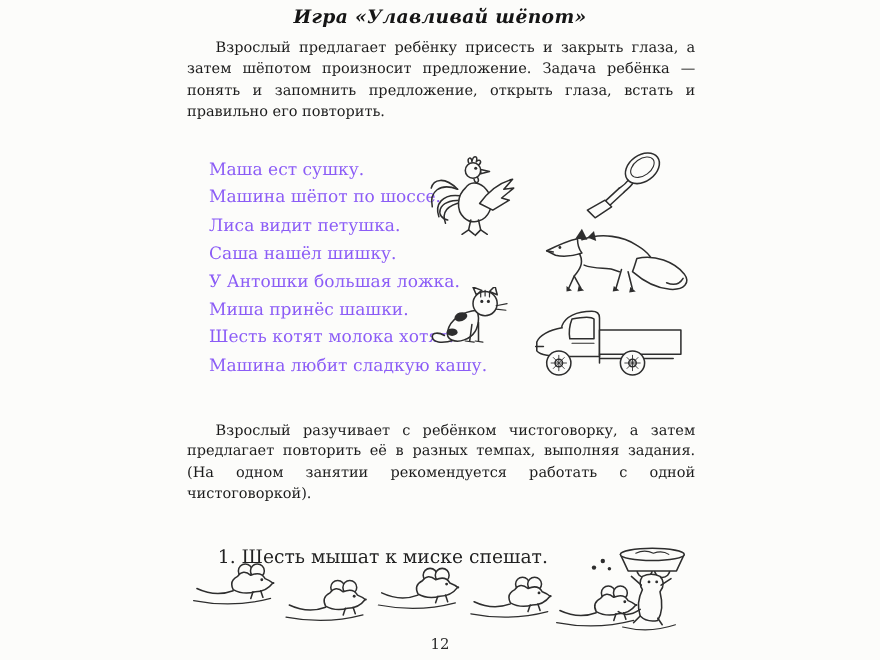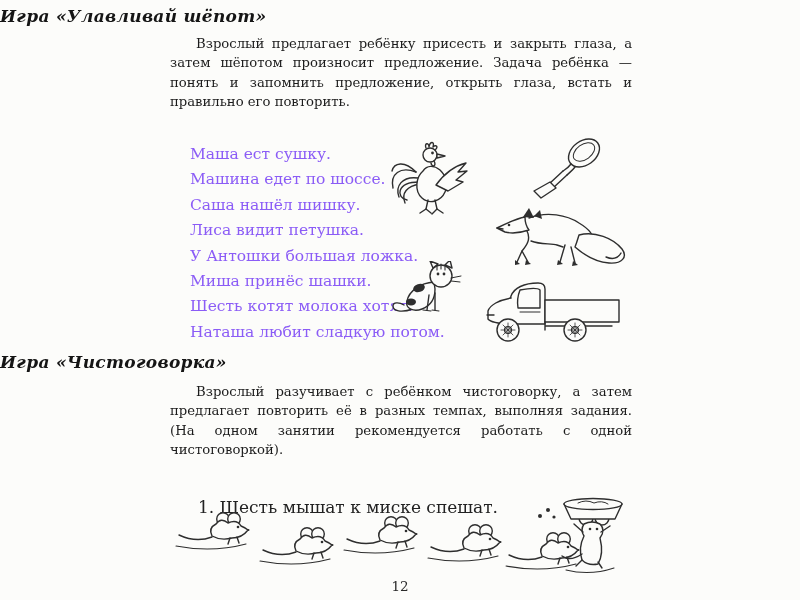--- a/index.html
+++ b/index.html
@@ -3,21 +3,21 @@
 <meta charset="utf-8">
 <style>
   html,body { margin:0; padding:0; background:#ffffff; }
   .page {
     position:relative; width:800px; height:600px;
     background:#fcfcfa; overflow:hidden;
     font-family:"DejaVu Serif", "Liberation Serif", serif;
     color:#1d1d1d;
   }
   .title {
-    position:absolute; left:0; width:800px; 
+    position:absolute; left:0; width:800px; text-align:center;
     font-size:17px; font-weight:bold; font-style:italic; color:#151515;
     letter-spacing:0.3px;
   }
   .title1 { top:6px; }
   .title2 { top:352px; }
   .para {
     position:absolute; left:170px; width:462px;
     font-size:13.2px; line-height:19.3px; text-align:justify; color:#1b1b1b;
   }
   .para1 { top:34px; text-indent:26px; }
@@ -52,27 +52,27 @@
 
 <div class="page">
 
   <div class="title title1">Игра «Улавливай шёпот»</div>
 
   <div class="para para1">Взрослый предлагает ребёнку присесть и закрыть глаза, а затем шёпотом произносит предложение. Задача ребёнка — понять и запомнить предложение, открыть глаза, встать и правильно его повторить.</div>
 
 
   <div class="sentences">
     <div>Маша ест сушку.</div>
-    <div>Машина едет по шоссе.</div>
+    <div>Машина шёпот по шоссе.</div>
+    <div>Лиса видит петушка.</div>
     <div>Саша нашёл шишку.</div>
-    <div>Лиса видит петушка.</div>
     <div>У Антошки большая ложка.</div>
     <div>Миша принёс шашки.</div>
     <div>Шесть котят молока хотят.</div>
-    <div>Наташа любит сладкую потом.</div>
+    <div>Машина любит сладкую кашу.</div>
   </div>
 
   <div class="illu" style="left:386px; top:140px;">
     <svg width="88" height="78" viewBox="0 0 88 78">
       <g class="lineart">
         <path d="M30,32 C14,26 4,34 7,48"></path>
         <path d="M32,38 C16,36 9,46 13,57"></path>
         <path d="M34,44 C21,46 15,53 19,63"></path>
         <path d="M30,32 C18,20 8,23 6,31"></path>
         <path d="M33,42 C10,42 10,58 21,60"></path>
@@ -155,21 +155,20 @@
         <circle class="fillwhite" cx="26" cy="54" r="11"></circle>
         <circle cx="26" cy="54" r="3.4"></circle>
         <circle class="fillwhite" cx="93" cy="54" r="11"></circle>
         <circle cx="93" cy="54" r="3.4"></circle>
         <path d="M26,47 L26,61 M19,54 L33,54 M21,49 L31,59 M31,49 L21,59" stroke-width="0.8"></path>
         <path d="M93,47 L93,61 M86,54 L100,54 M88,49 L98,59 M98,49 L88,59" stroke-width="0.8"></path>
       </g>
     </svg>
   </div>
 
-  <div class="title title2">Игра «Чистоговорка»</div>
 
   <div class="para para2">Взрослый разучивает с ребёнком чистоговорку, а затем предлагает повторить её в разных темпах, выполняя задания. (На одном занятии рекомендуется работать с одной чистоговоркой).</div>
 
 
   <div class="exercise">1. Шесть мышат к миске спешат.</div>
 
   <div class="illu" style="left:170px; top:496px;">
     <svg width="458" height="84" viewBox="0 0 458 84">
       <defs>
         <g id="mouse" class="lineart">

